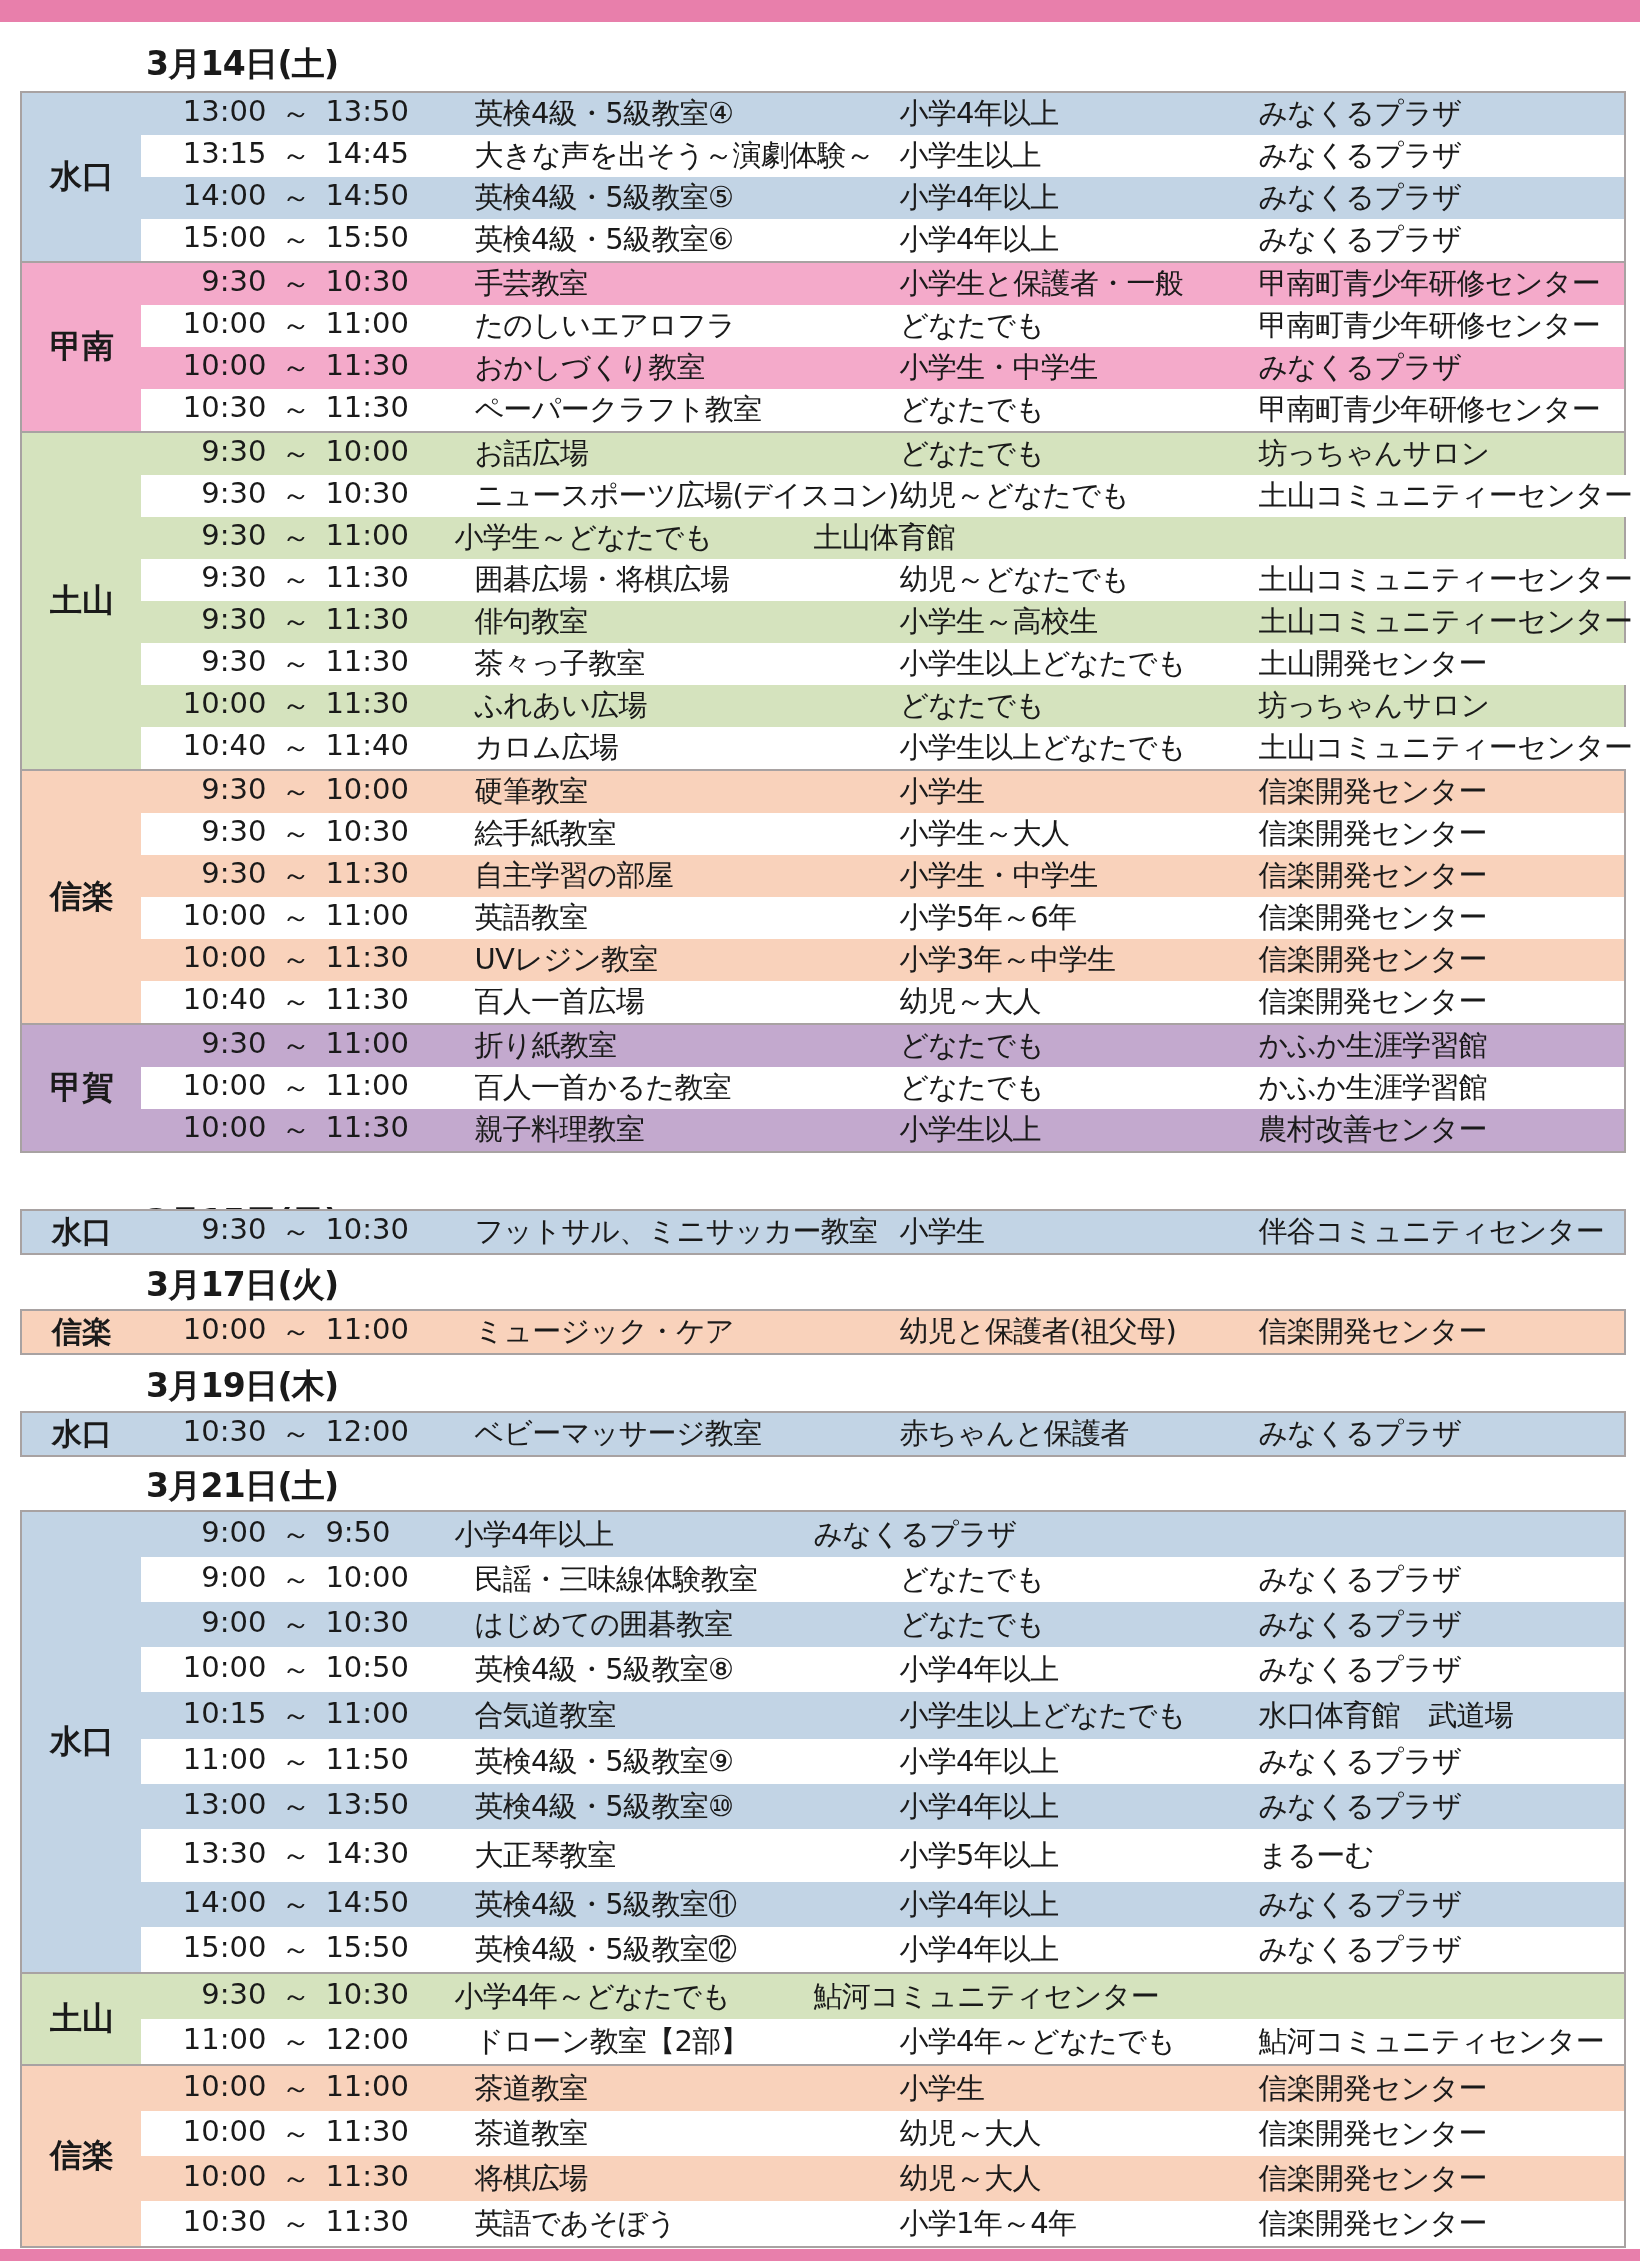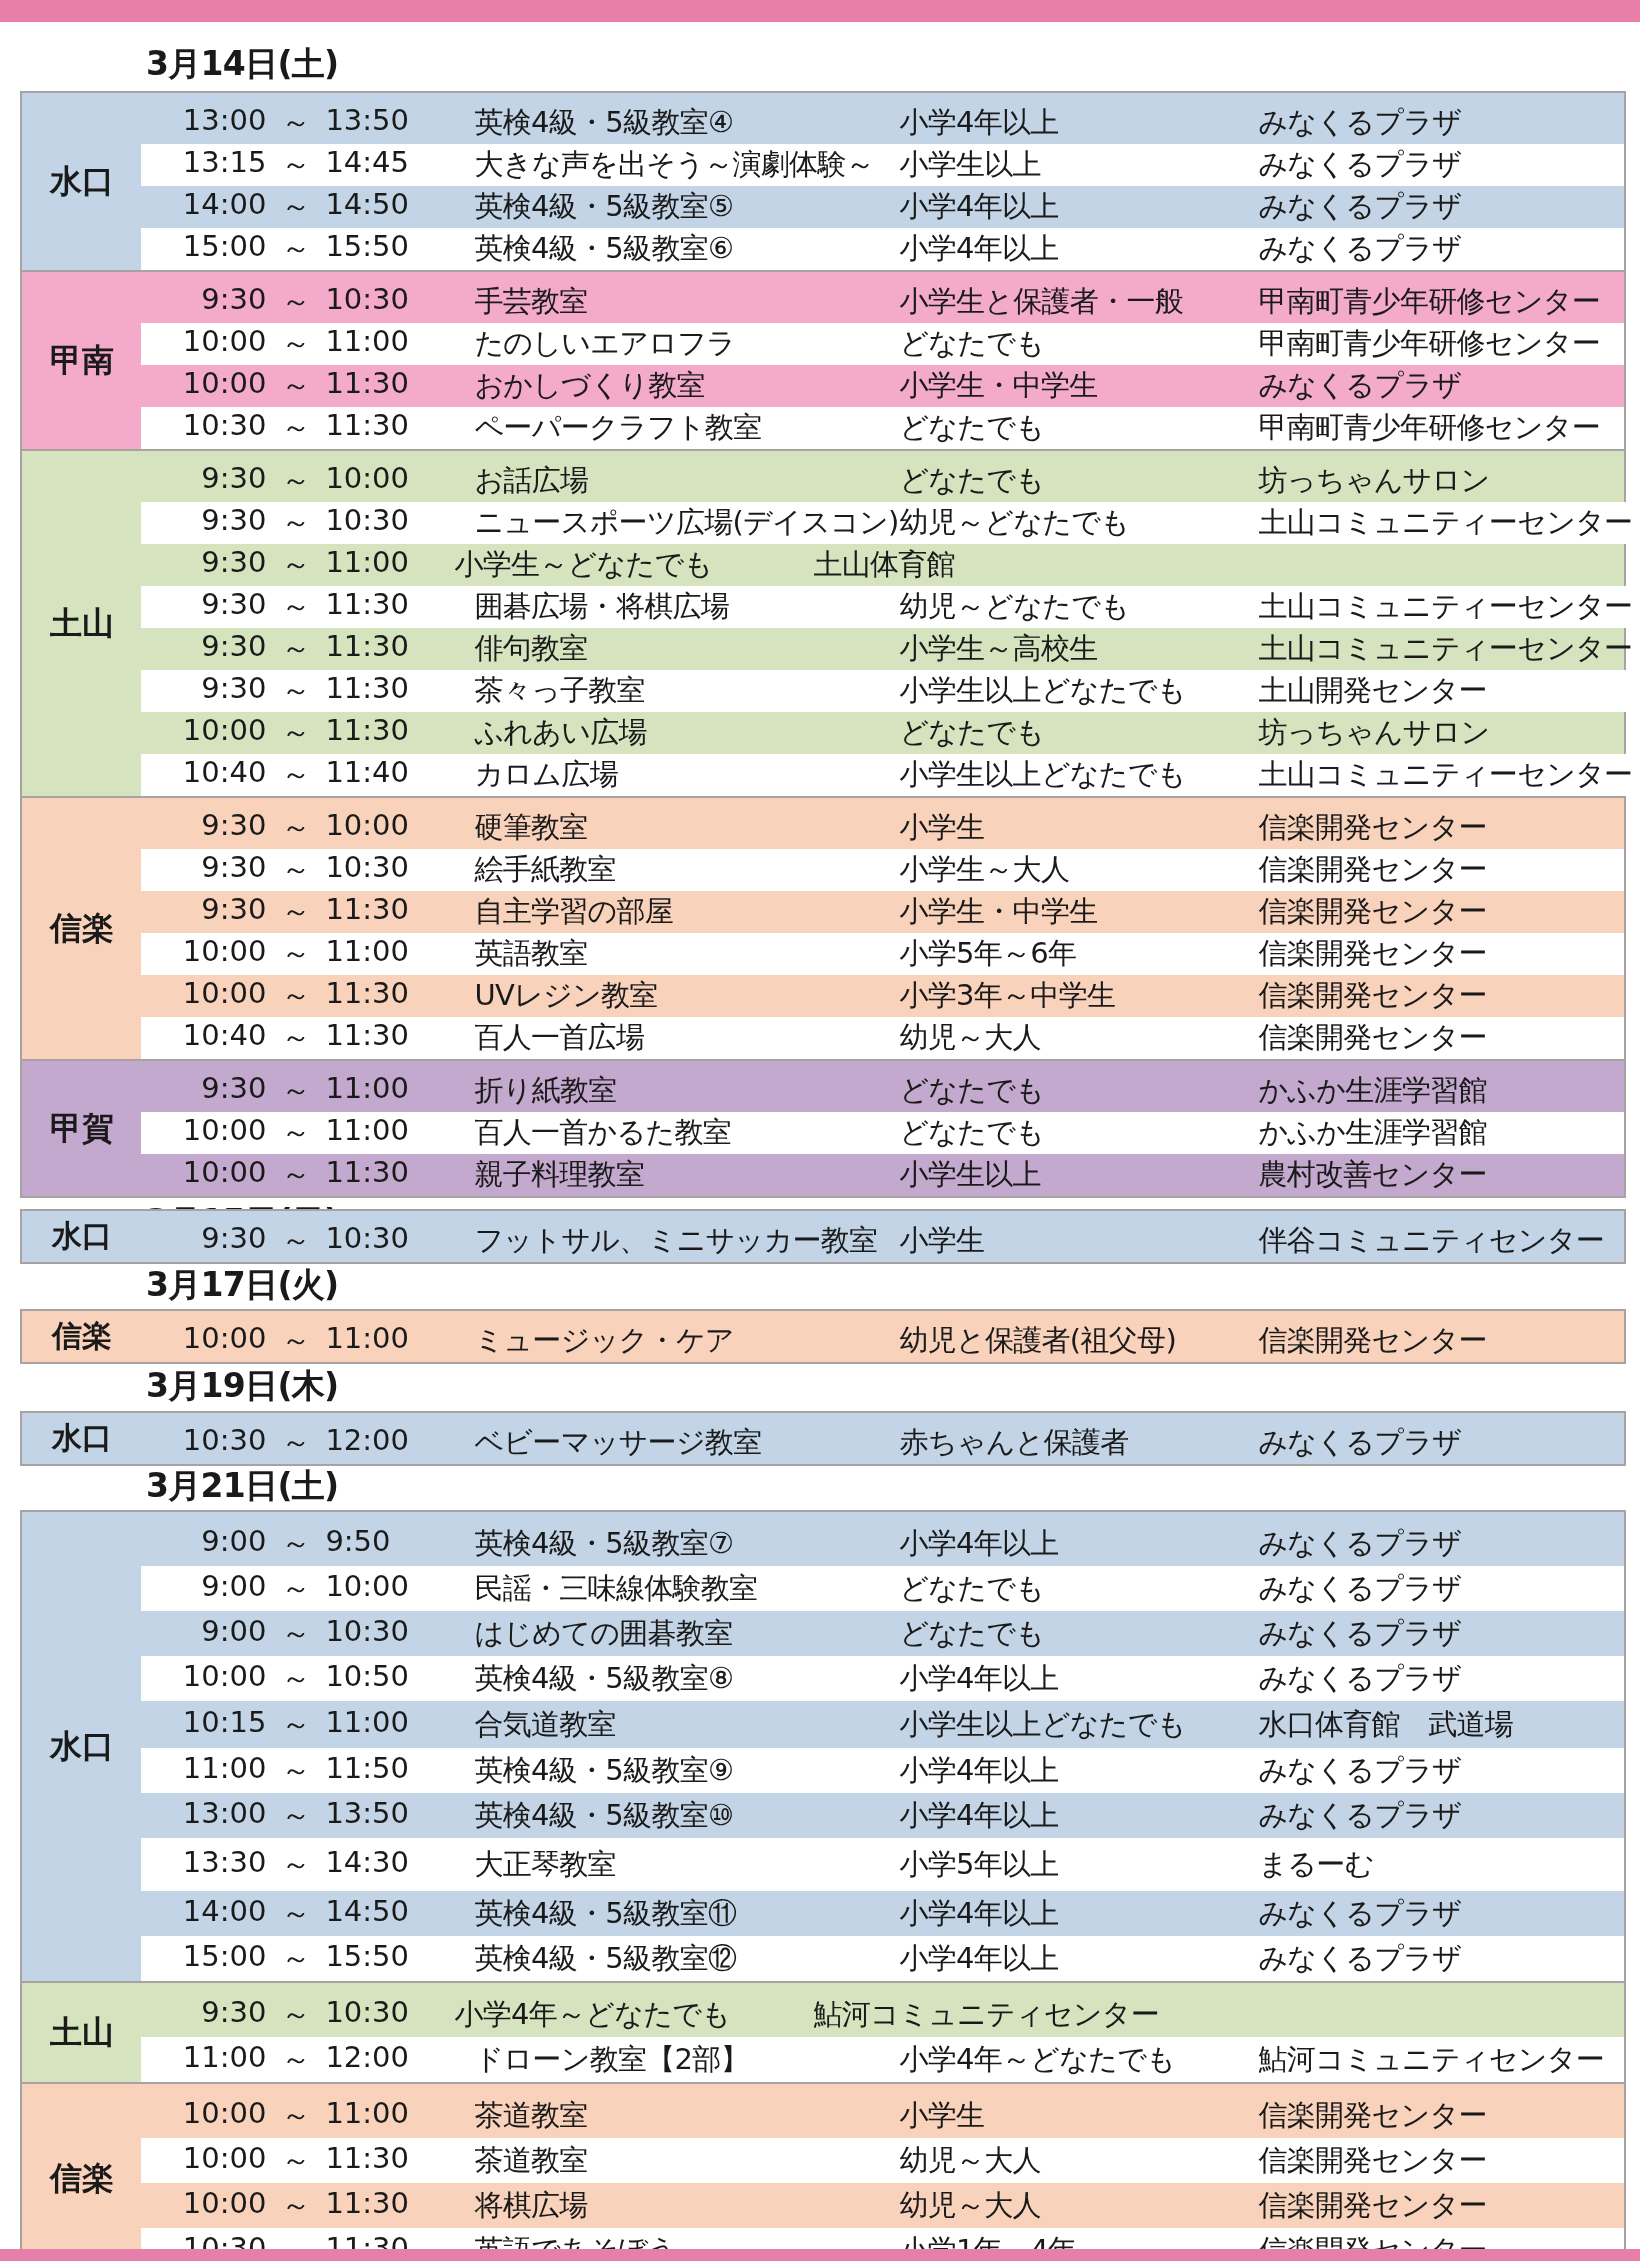--- a/index.html
+++ b/index.html
@@ -4,21 +4,21 @@
 <style>
   html,body{margin:0;padding:0;background:#fff;}
   body{width:1640px;height:2261px;position:relative;overflow:hidden;font-family:"DejaVu Sans","Liberation Sans",sans-serif;color:#1a1a1a;}
   .topbar{position:absolute;left:0;top:0;width:1640px;height:22px;background:#E87FAB;}
   .bottombar{position:absolute;left:0;bottom:0;width:1640px;height:12px;background:#E87FAB;}
   .date{position:absolute;left:146px;font-size:33px;font-weight:bold;letter-spacing:-0.7px;line-height:1;}
   .table{position:absolute;left:20.4px;width:1602px;border:2.6px solid #A8A2A2;box-sizing:content-box;}
   .group{position:relative;display:flex;border-top:2.6px solid #A8A2A2;}
   .group:first-child{border-top:none;}
   .area{width:119px;flex:0 0 119px;display:flex;align-items:center;justify-content:center;font-size:32px;font-weight:bold;}
-  .rows{flex:1;margin-top:9px;}
+  .rows{flex:1;}
   .row{display:flex;align-items:center;font-size:29px;white-space:nowrap;box-sizing:border-box;}
   .row .time{width:313px;flex:0 0 313px;display:flex;}
   .row .t1{width:125px;text-align:right;}
   .row .tilde{width:59px;text-align:center;}
   .row .t2{width:125px;text-align:left;}
   .row .title{width:445px;flex:0 0 445px;padding-left:20px;box-sizing:border-box;letter-spacing:-0.7px;}
   .row .aud{width:359px;flex:0 0 359px;letter-spacing:-0.7px;}
   .row .venue{flex:1;letter-spacing:-0.7px;}
   .row.alt{background:#fff;}
   .c-minakuchi{background:#C2D4E5;}
@@ -369,21 +369,20 @@
     <div class="table" style="top: 1510px;">
       <div class="group c-minakuchi">
         <div class="area">水口</div>
         <div class="rows">
           <div class="row" style="height: 45px;">
             <div class="time">
               <span class="t1">9:00</span>
               <span class="tilde">～</span>
               <span class="t2">9:50</span>
             </div>
-            <div class="title">英検4級・5級教室⑦</div>
             <div class="aud">小学4年以上</div>
             <div class="venue">みなくるプラザ</div>
           </div>
           <div class="row alt" style="height: 45px;">
             <div class="time">
               <span class="t1">9:00</span>
               <span class="tilde">～</span>
               <span class="t2">10:00</span>
             </div>
             <div class="title">民謡・三味線体験教室</div>

